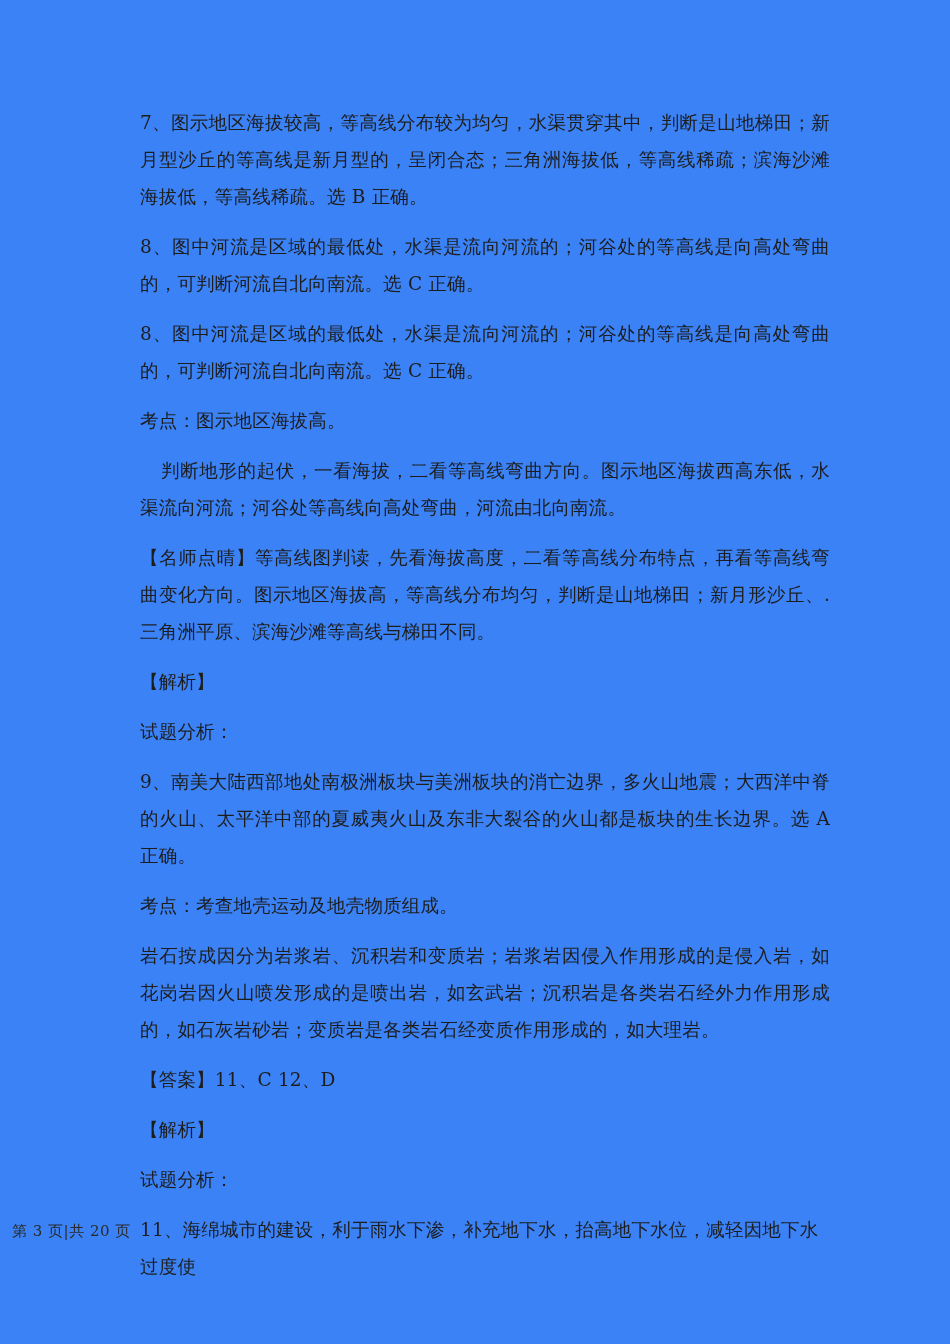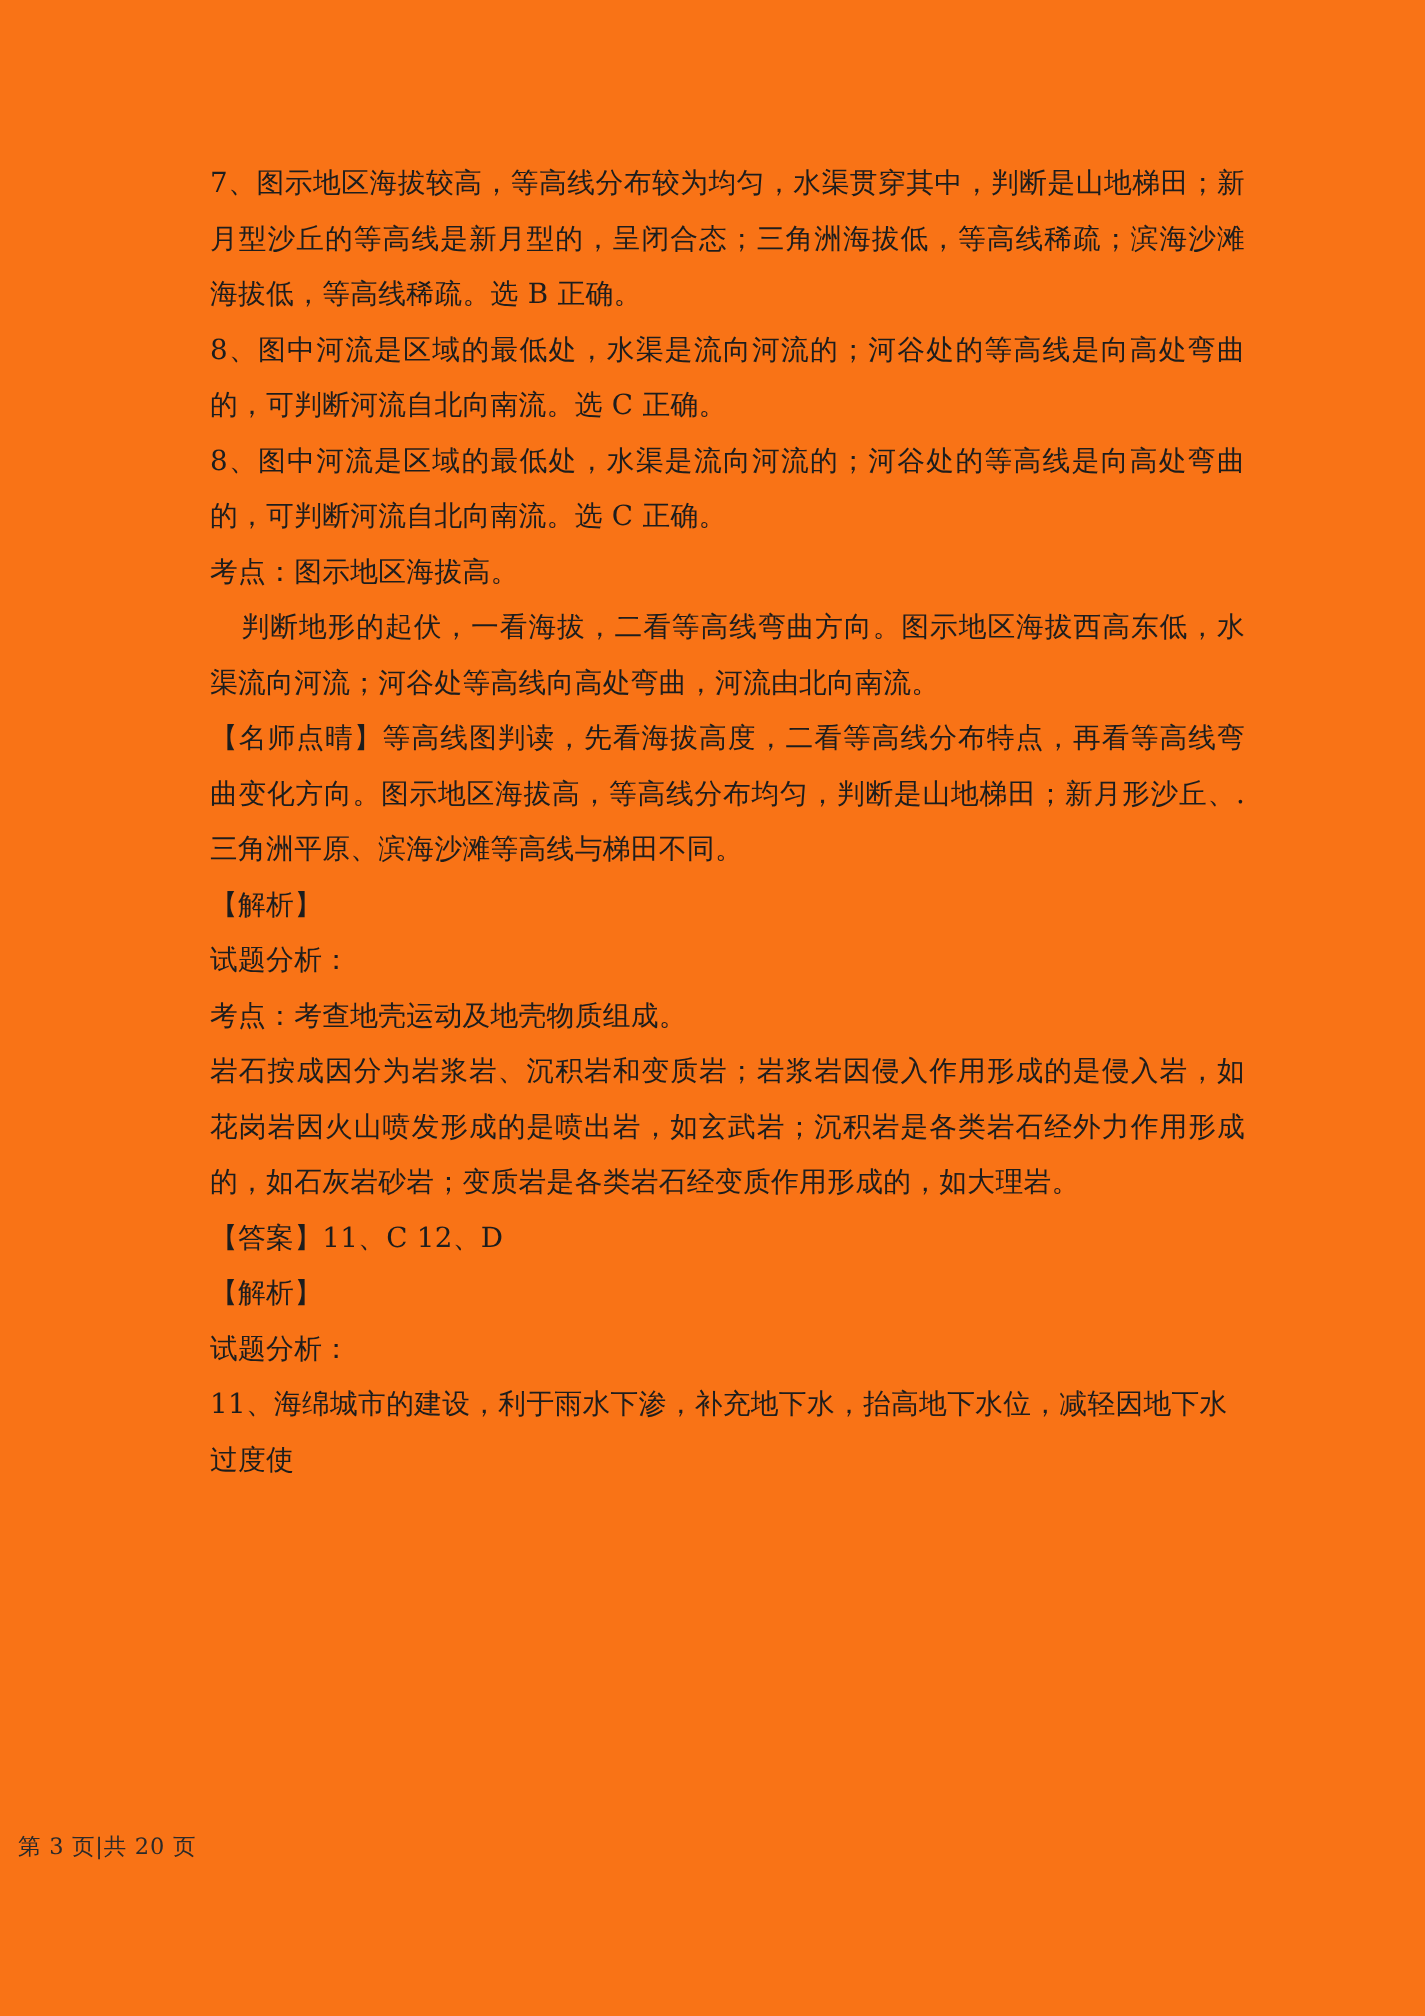--- a/index.html
+++ b/index.html
@@ -5,21 +5,21 @@
 <style>
   html, body {
     margin: 0;
     padding: 0;
     background: #ffffff;
   }
   .page {
     position: relative;
     width: 950px;
     height: 1344px;
-    background: #f97316;
+    background: #3b82f6;
     overflow: hidden;
     font-family: "DejaVu Serif", "Liberation Serif", serif;
     color: #1a1a1a;
   }
   .content {
     position: absolute;
     left: 140px;
     top: 104px;
     width: 690px;
   }
@@ -30,21 +30,21 @@
     text-justify: inter-ideograph;
     letter-spacing: 0.2px;
     margin: 0 0 0 0;
     color: #1d1d1d;
     word-break: break-all;
   }
   .para.indent {
     text-indent: 21px;
   }
   .para + .para {
-    margin-top: 0px;
+    margin-top: 13px;
   }
   
   .para.short {
     text-align: left;
   }
   .footer {
     position: absolute;
     left: 12px;
     top: 1222px;
     width: 882px;
@@ -62,20 +62,21 @@
   <div class="content">
 
     <p class="para">7、图示地区海拔较高，等高线分布较为均匀，水渠贯穿其中，判断是山地梯田；新月型沙丘的等高线是新月型的，呈闭合态；三角洲海拔低，等高线稀疏；滨海沙滩海拔低，等高线稀疏。选 B 正确。</p>
     <p class="para">8、图中河流是区域的最低处，水渠是流向河流的；河谷处的等高线是向高处弯曲的，可判断河流自北向南流。选 C 正确。</p>
     <p class="para">8、图中河流是区域的最低处，水渠是流向河流的；河谷处的等高线是向高处弯曲的，可判断河流自北向南流。选 C 正确。</p>
     <p class="para short">考点：图示地区海拔高。</p>
     <p class="para indent">判断地形的起伏，一看海拔，二看等高线弯曲方向。图示地区海拔西高东低，水渠流向河流；河谷处等高线向高处弯曲，河流由北向南流。</p>
     <p class="para">【名师点晴】等高线图判读，先看海拔高度，二看等高线分布特点，再看等高线弯曲变化方向。图示地区海拔高，等高线分布均匀，判断是山地梯田；新月形沙丘、.三角洲平原、滨海沙滩等高线与梯田不同。</p>
     <p class="para short">【解析】</p>
     <p class="para short">试题分析：</p>
+    <p class="para">9、南美大陆西部地处南极洲板块与美洲板块的消亡边界，多火山地震；大西洋中脊的火山、太平洋中部的夏威夷火山及东非大裂谷的火山都是板块的生长边界。选 A 正确。</p>
     <p class="para short">考点：考查地壳运动及地壳物质组成。</p>
     <p class="para">岩石按成因分为岩浆岩、沉积岩和变质岩；岩浆岩因侵入作用形成的是侵入岩，如花岗岩因火山喷发形成的是喷出岩，如玄武岩；沉积岩是各类岩石经外力作用形成的，如石灰岩砂岩；变质岩是各类岩石经变质作用形成的，如大理岩。</p>
     <p class="para short">【答案】11、C  12、D</p>
     <p class="para short">【解析】</p>
     <p class="para short">试题分析：</p>
     <p class="para short">11、海绵城市的建设，利于雨水下渗，补充地下水，抬高地下水位，减轻因地下水过度使</p>
 
   </div>
 
   <div class="footer">

